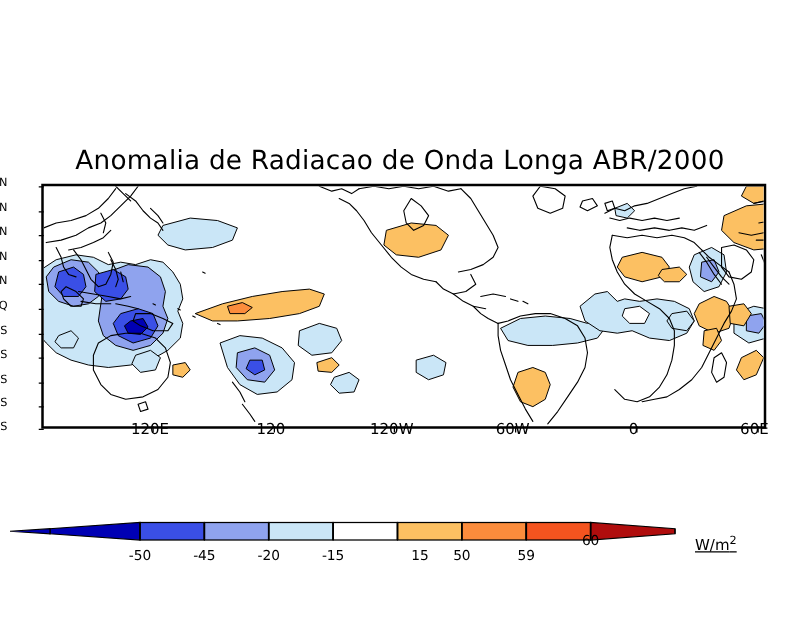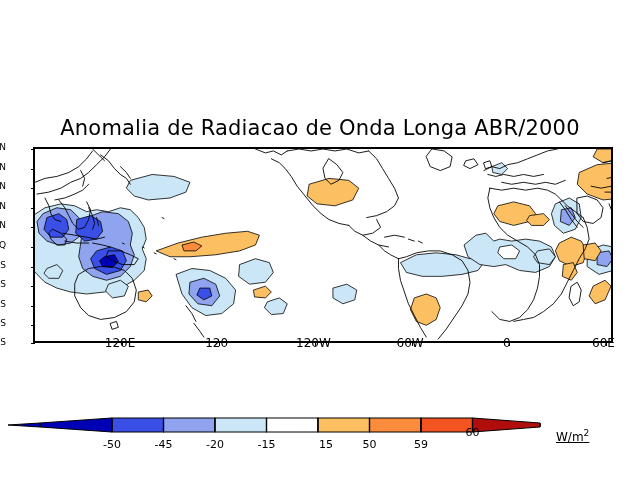--- a/index.html
+++ b/index.html
@@ -318,21 +318,21 @@
       <line x1="318" y1="13" x2="318" y2="27" stroke="#000" stroke-width="1.4"></line>
       <line x1="369.5" y1="13" x2="369.5" y2="27" stroke="#000" stroke-width="1.4"></line>
       <line x1="421" y1="13" x2="421" y2="27" stroke="#000" stroke-width="1.4"></line>
       <line x1="472.5" y1="13" x2="472.5" y2="27" stroke="#000" stroke-width="1.4"></line>
     </svg>
 
     <div class="cbar-lab" style="left:112px;top:33px">-50</div>
     <div class="cbar-lab" style="left:163.5px;top:33px">-45</div>
     <div class="cbar-lab" style="left:215px;top:33px">-20</div>
     <div class="cbar-lab" style="left:266.5px;top:33px">-15</div>
-    <div class="cbar-lab" style="left:326px;top:33px">15</div>
+    <div class="cbar-lab" style="left:336px;top:33px">15</div>
     <div class="cbar-lab" style="left:369.5px;top:33px">50</div>
     <div class="cbar-lab" style="left:421px;top:33px">59</div>
     <div class="cbar-lab" style="left:472.5px;top:21px">60</div>
   </div>
 
   <div class="units">
     <span>W/m</span><sup>2</sup>
   </div>
 
 </div>

